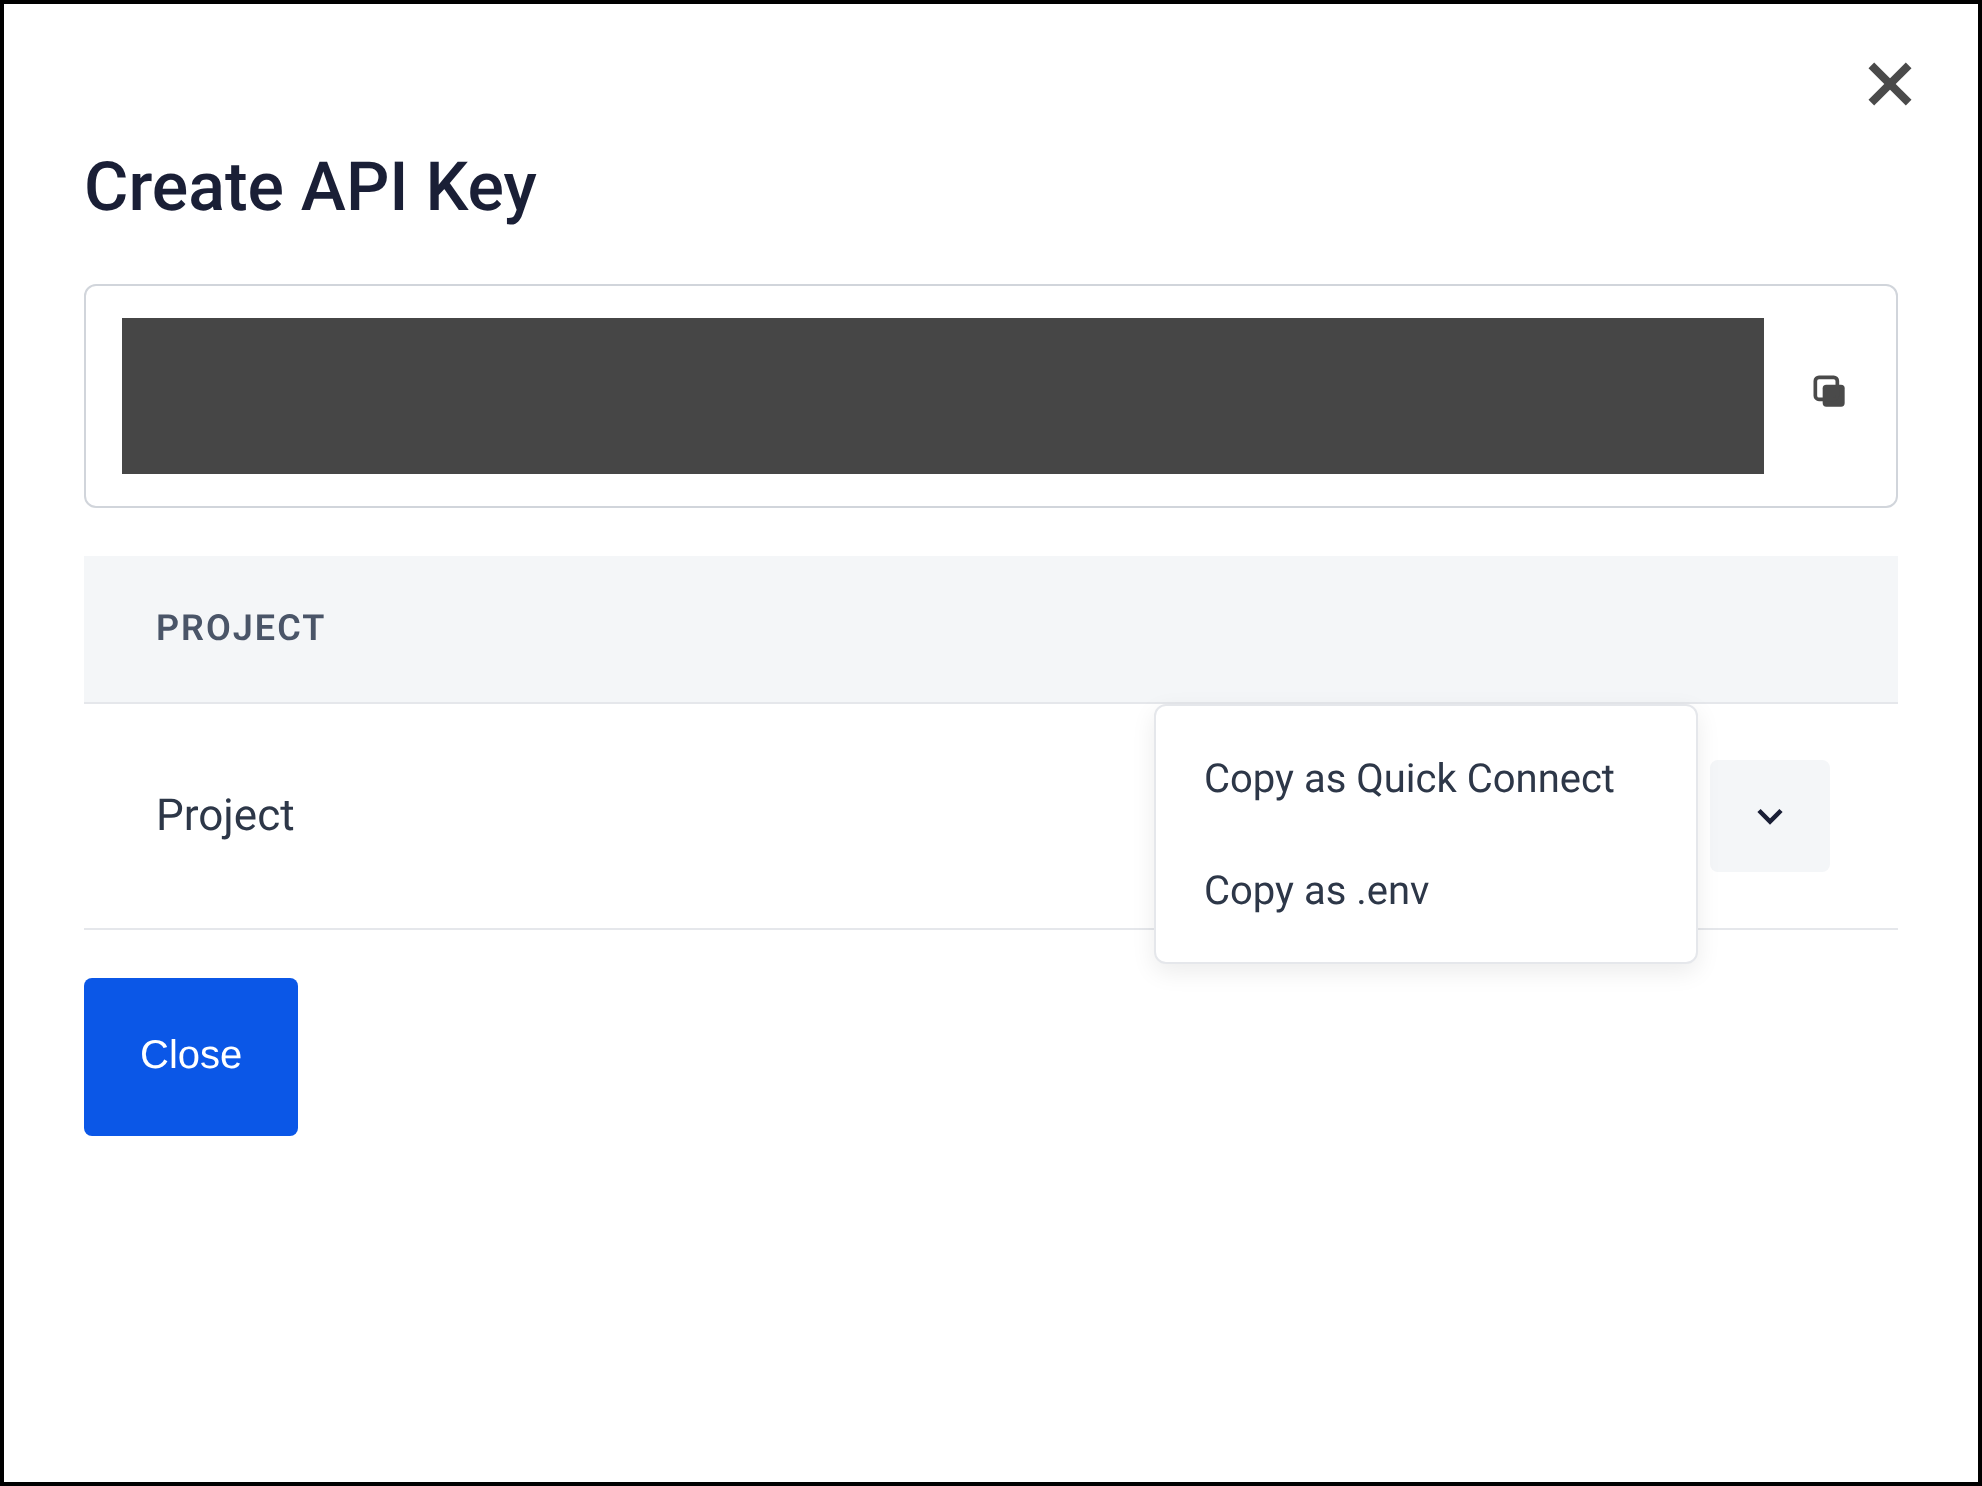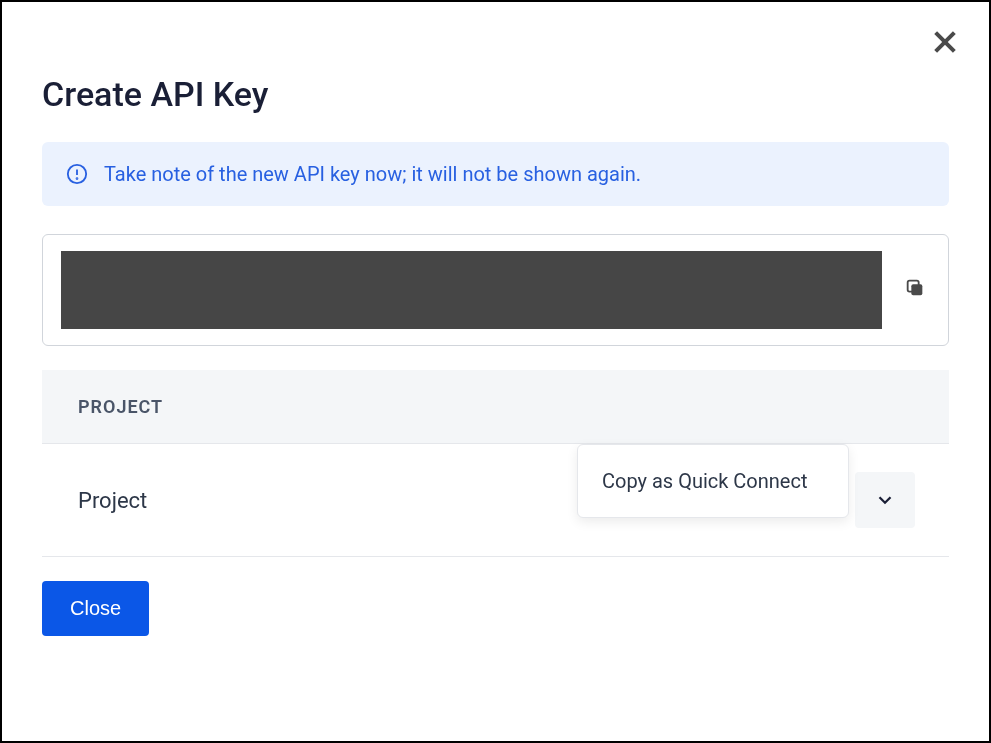--- a/index.html
+++ b/index.html
@@ -155,50 +155,40 @@
       font-size: 20px;
       color: #2d3748;
       cursor: pointer;
     }
     .close-btn {
       margin-top: 24px;
       background: #0b57e7;
       color: #fff;
       border: none;
       border-radius: 4px;
-      padding: 16px 28px;
+      padding: 28px 28px;
       font-size: 20px;
       font-weight: 500;
       cursor: pointer;
     }
   </style>
 </head>
 <body>
 
 <div class="modal">
 
   <div class="close-x">
     <svg viewBox="0 0 24 24" fill="none">
         <line x1="5" y1="5" x2="19" y2="19"></line>
         <line x1="19" y1="5" x2="5" y2="19"></line>
       </svg>
   </div>
 
   <h1 class="title">Create API Key</h1>
 
-  <div class="info-banner">
-    <span class="info-icon">
-      <svg viewBox="0 0 24 24" fill="none" stroke="currentColor" stroke-width="2">
-        <circle cx="12" cy="12" r="10"></circle>
-        <line x1="12" y1="7" x2="12" y2="13"></line>
-        <circle cx="12" cy="17" r="0.5" fill="currentColor"></circle>
-      </svg>
-    </span>
-    <span class="info-text">Take note of the new API key now; it will not be shown again.</span>
-  </div>
 
 
   <div class="key-box">
     <div class="key-redacted"></div>
     <div class="copy-icon">
       <svg viewBox="0 0 24 24" fill="none" stroke="currentColor" stroke-width="2">
         <rect x="8" y="8" width="12" height="12" rx="2" fill="currentColor" stroke="none"></rect>
         <rect x="4" y="4" width="12" height="12" rx="2" fill="none"></rect>
       </svg>
     </div>
@@ -206,20 +196,21 @@
 
   <div class="table-header">
     <span class="table-header-text">PROJECT</span>
   </div>
 
   <div class="table-row">
     <span class="project-label">Project</span>
 
     <div class="popup-menu">
       <div class="popup-item">Copy as Quick Connect</div>
+      <div class="popup-item">Copy as .env</div>
     </div>
 
     <button class="dropdown-btn">
       <svg viewBox="0 0 24 24" fill="none">
           <polyline points="6 9 12 15 18 9"></polyline>
         </svg>
     </button>
   </div>
 
   <button class="close-btn">Close</button>

